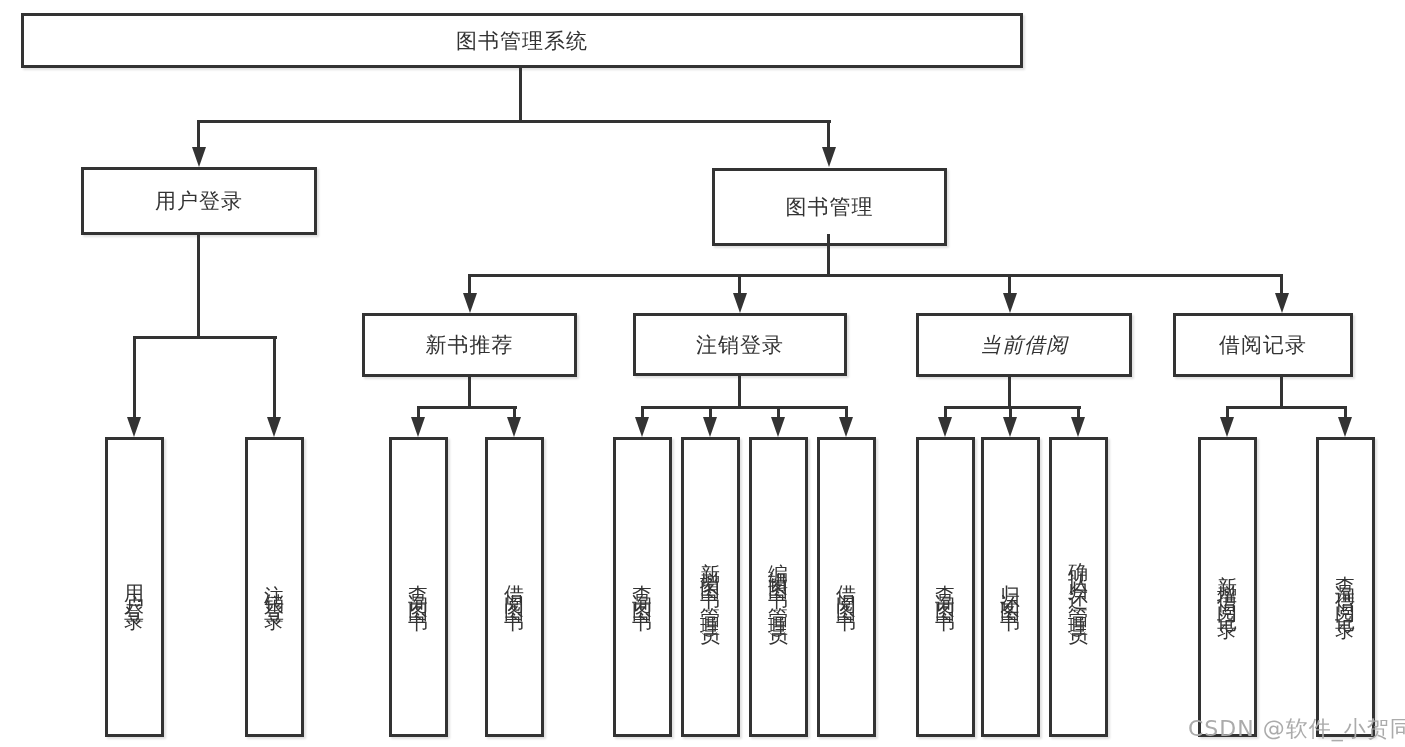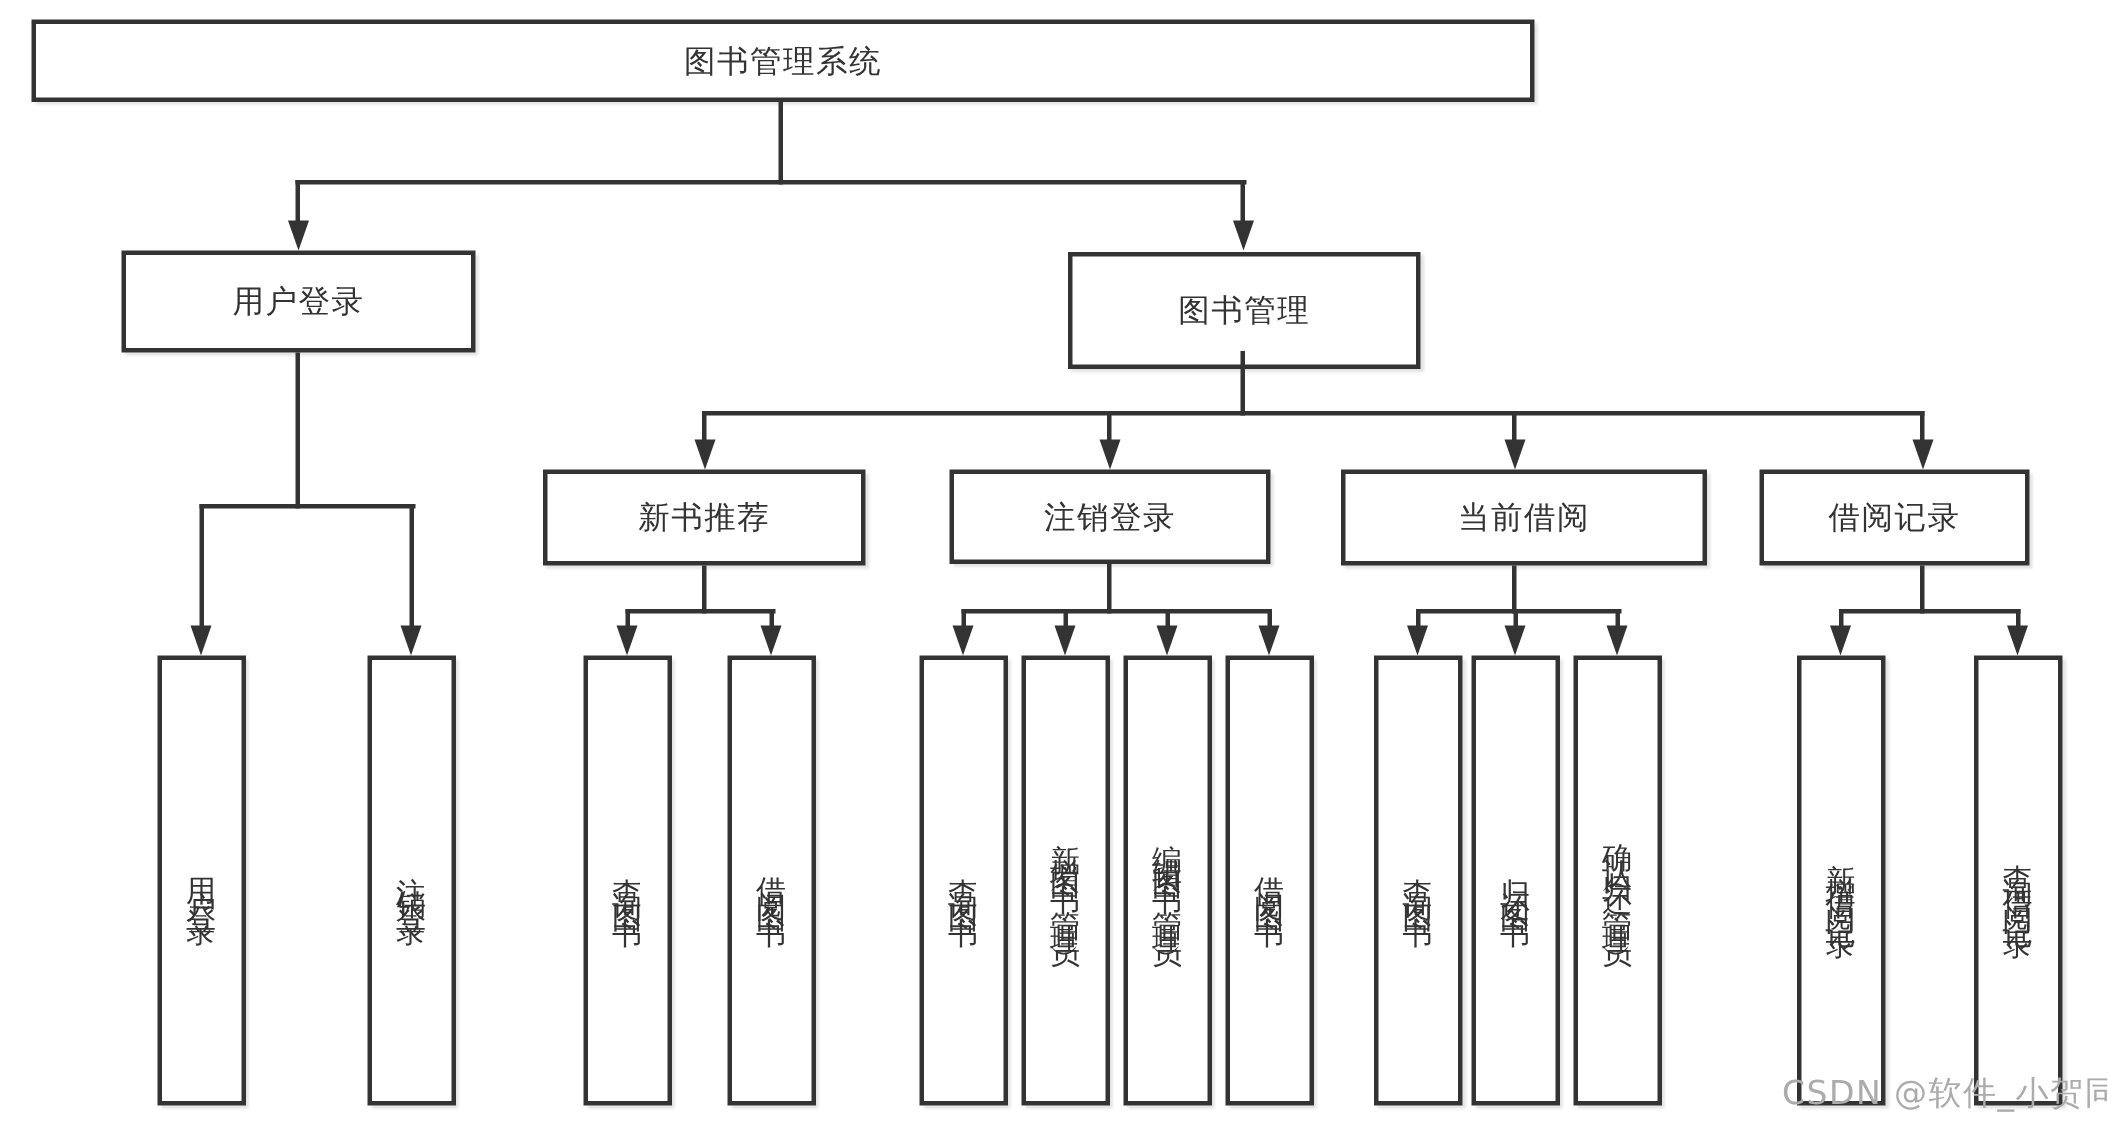--- a/index.html
+++ b/index.html
@@ -34,21 +34,21 @@
 
 <div class="stage">
 
   <div class="box hbox" style="left:21px;top:13px;width:1002px;height:55px;">图书管理系统</div>
 
   <div class="box hbox" style="left:81px;top:167px;width:236px;height:68px;">用户登录</div>
   <div class="box hbox" style="left:712px;top:168px;width:235px;height:78px;">图书管理</div>
 
   <div class="box hbox" style="left:362px;top:313px;width:215px;height:64px;text-align:center;">新书推荐</div>
   <div class="box hbox" style="left:633px;top:313px;width:214px;height:63px;">注销登录</div>
-  <div class="box hbox" style="left:894px;top:313px;width:244px;height:64px;">当前借阅</div>
+  <div class="box hbox" style="left:916px;top:313px;width:216px;height:64px;font-style:italic;">当前借阅</div>
   <div class="box hbox" style="left:1173px;top:313px;width:180px;height:64px;">借阅记录</div>
 
   <div class="box vbox" style="left:105px;top:437px;width:59px;height:300px;">用户登录</div>
   <div class="box vbox" style="left:245px;top:437px;width:59px;height:300px;">注销登录</div>
 
   <div class="box vbox" style="left:389px;top:437px;width:59px;height:300px;">查询图书</div>
   <div class="box vbox" style="left:485px;top:437px;width:59px;height:300px;">借阅图书</div>
 
   <div class="box vbox" style="left:613px;top:437px;width:59px;height:300px;">查询图书</div>
   <div class="box vbox" style="left:681px;top:437px;width:59px;height:300px;">新增图书（管理员）</div>

